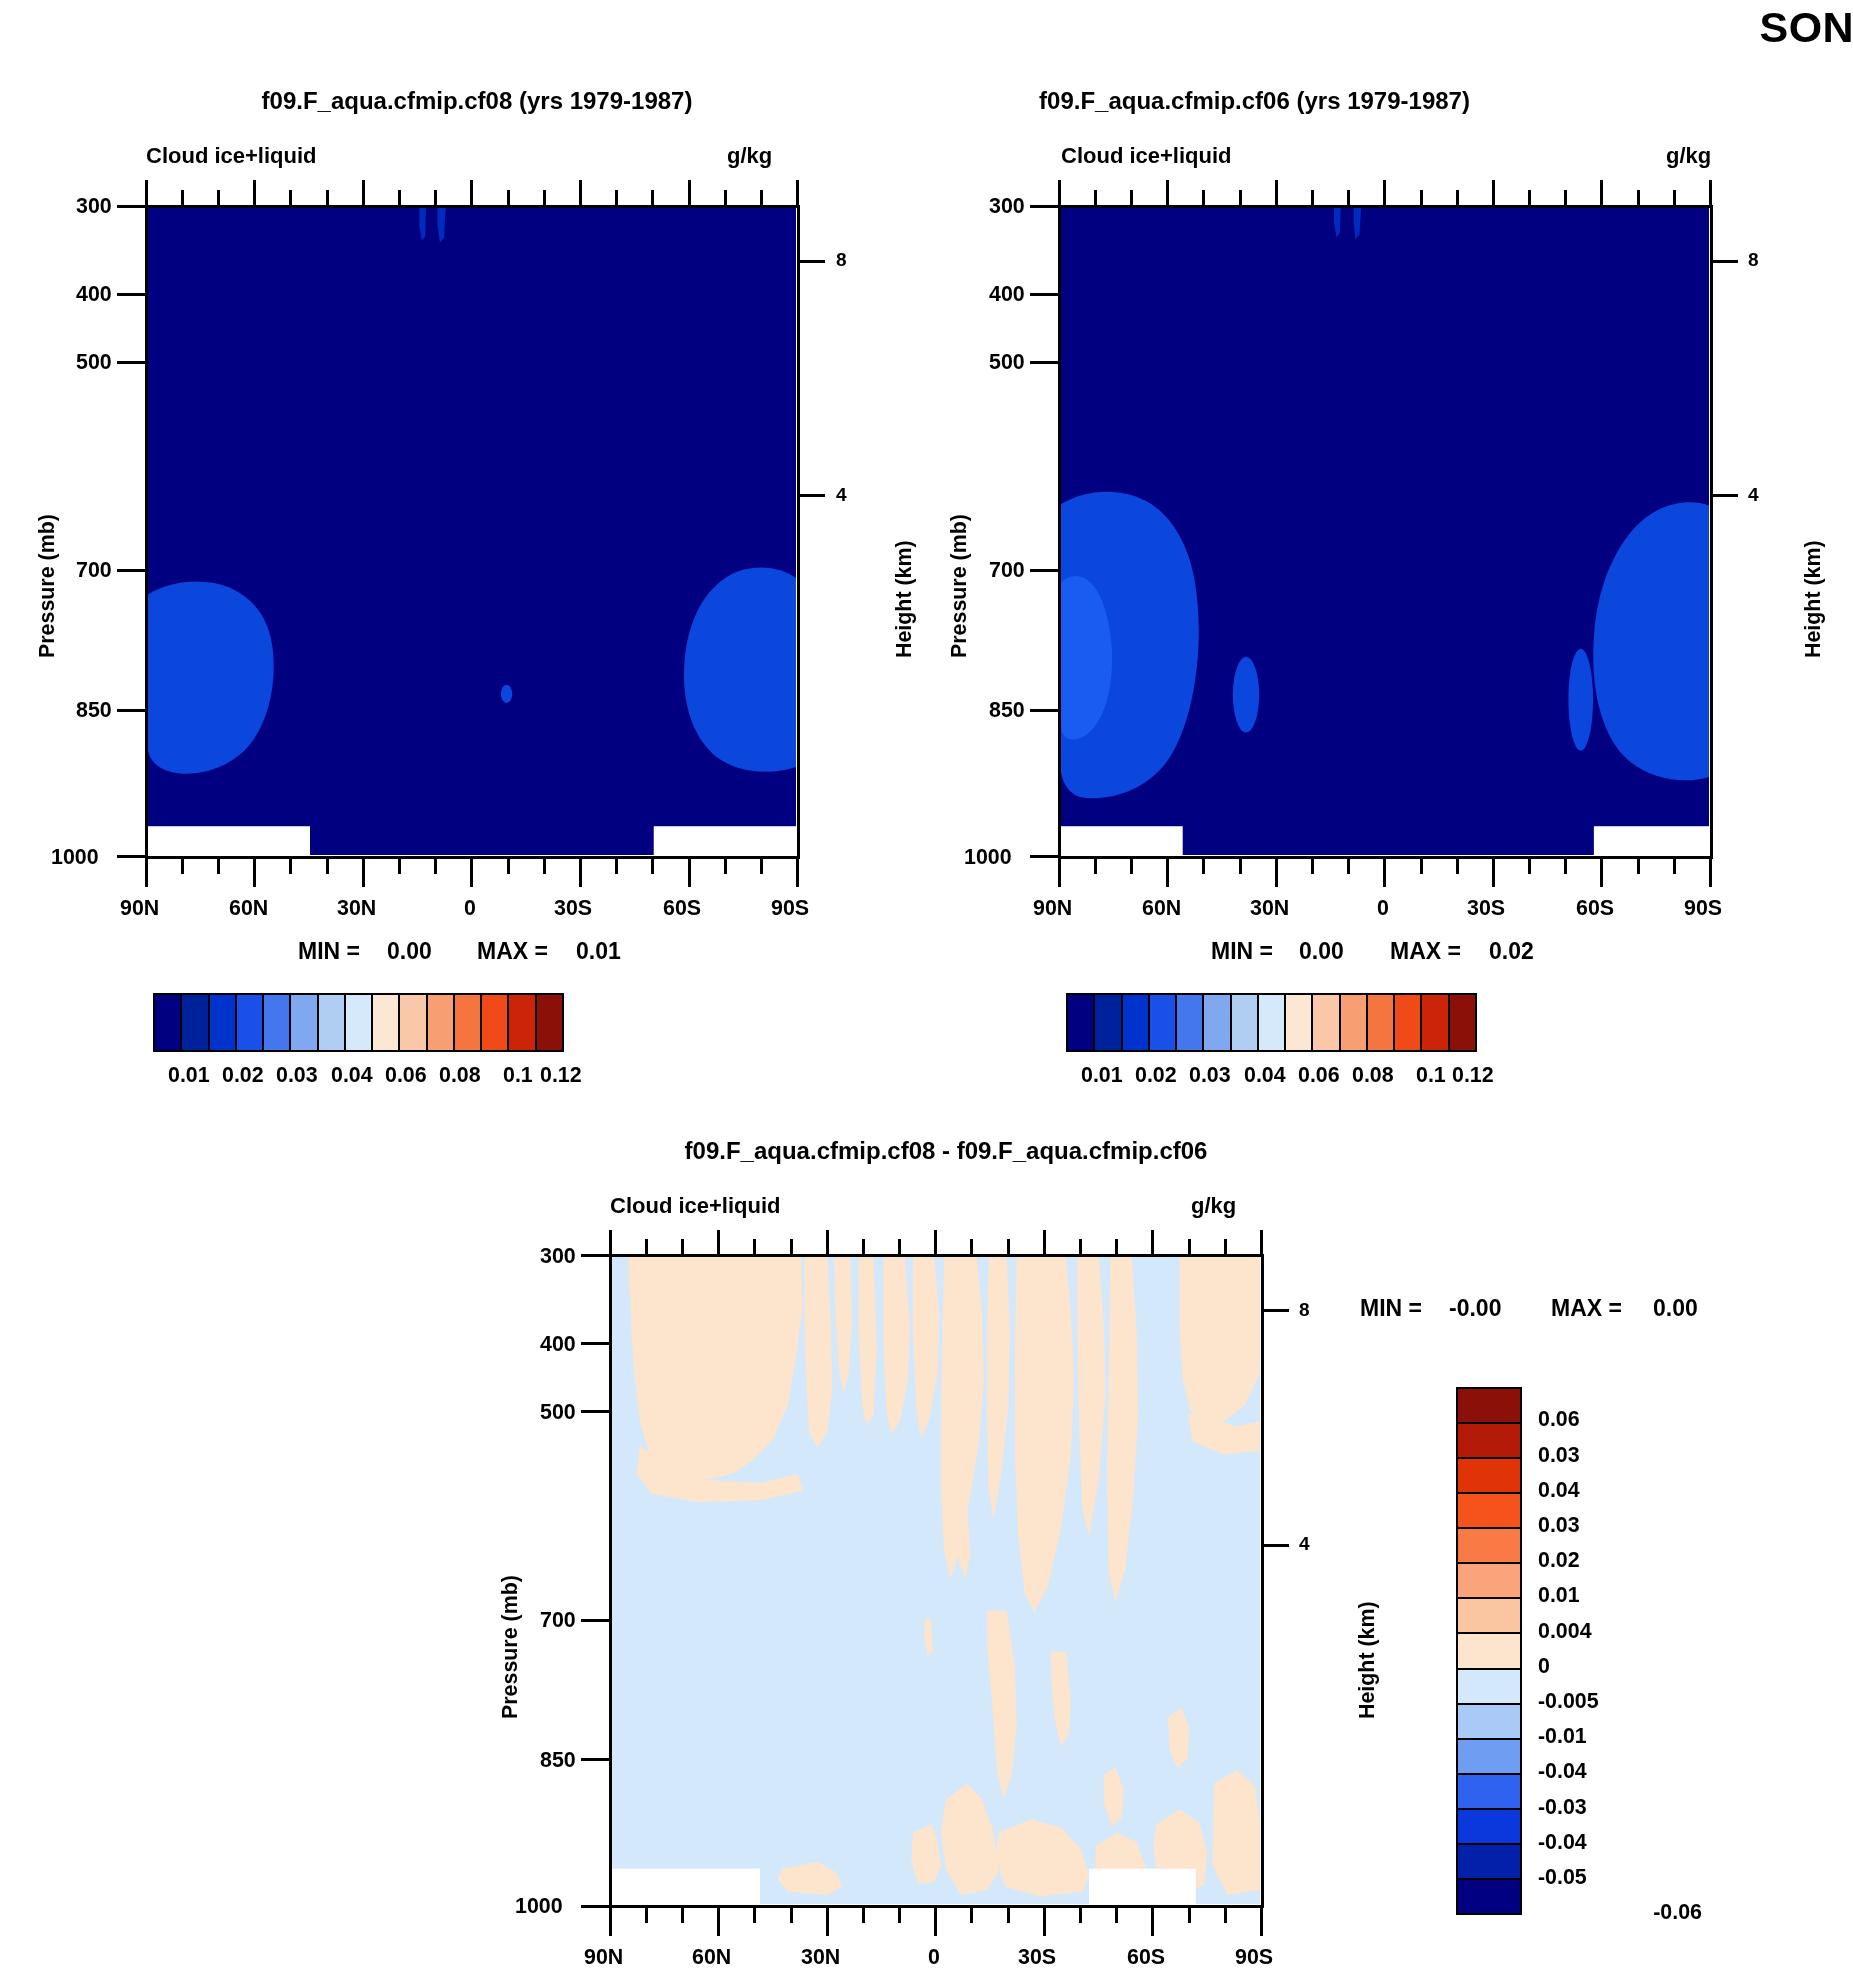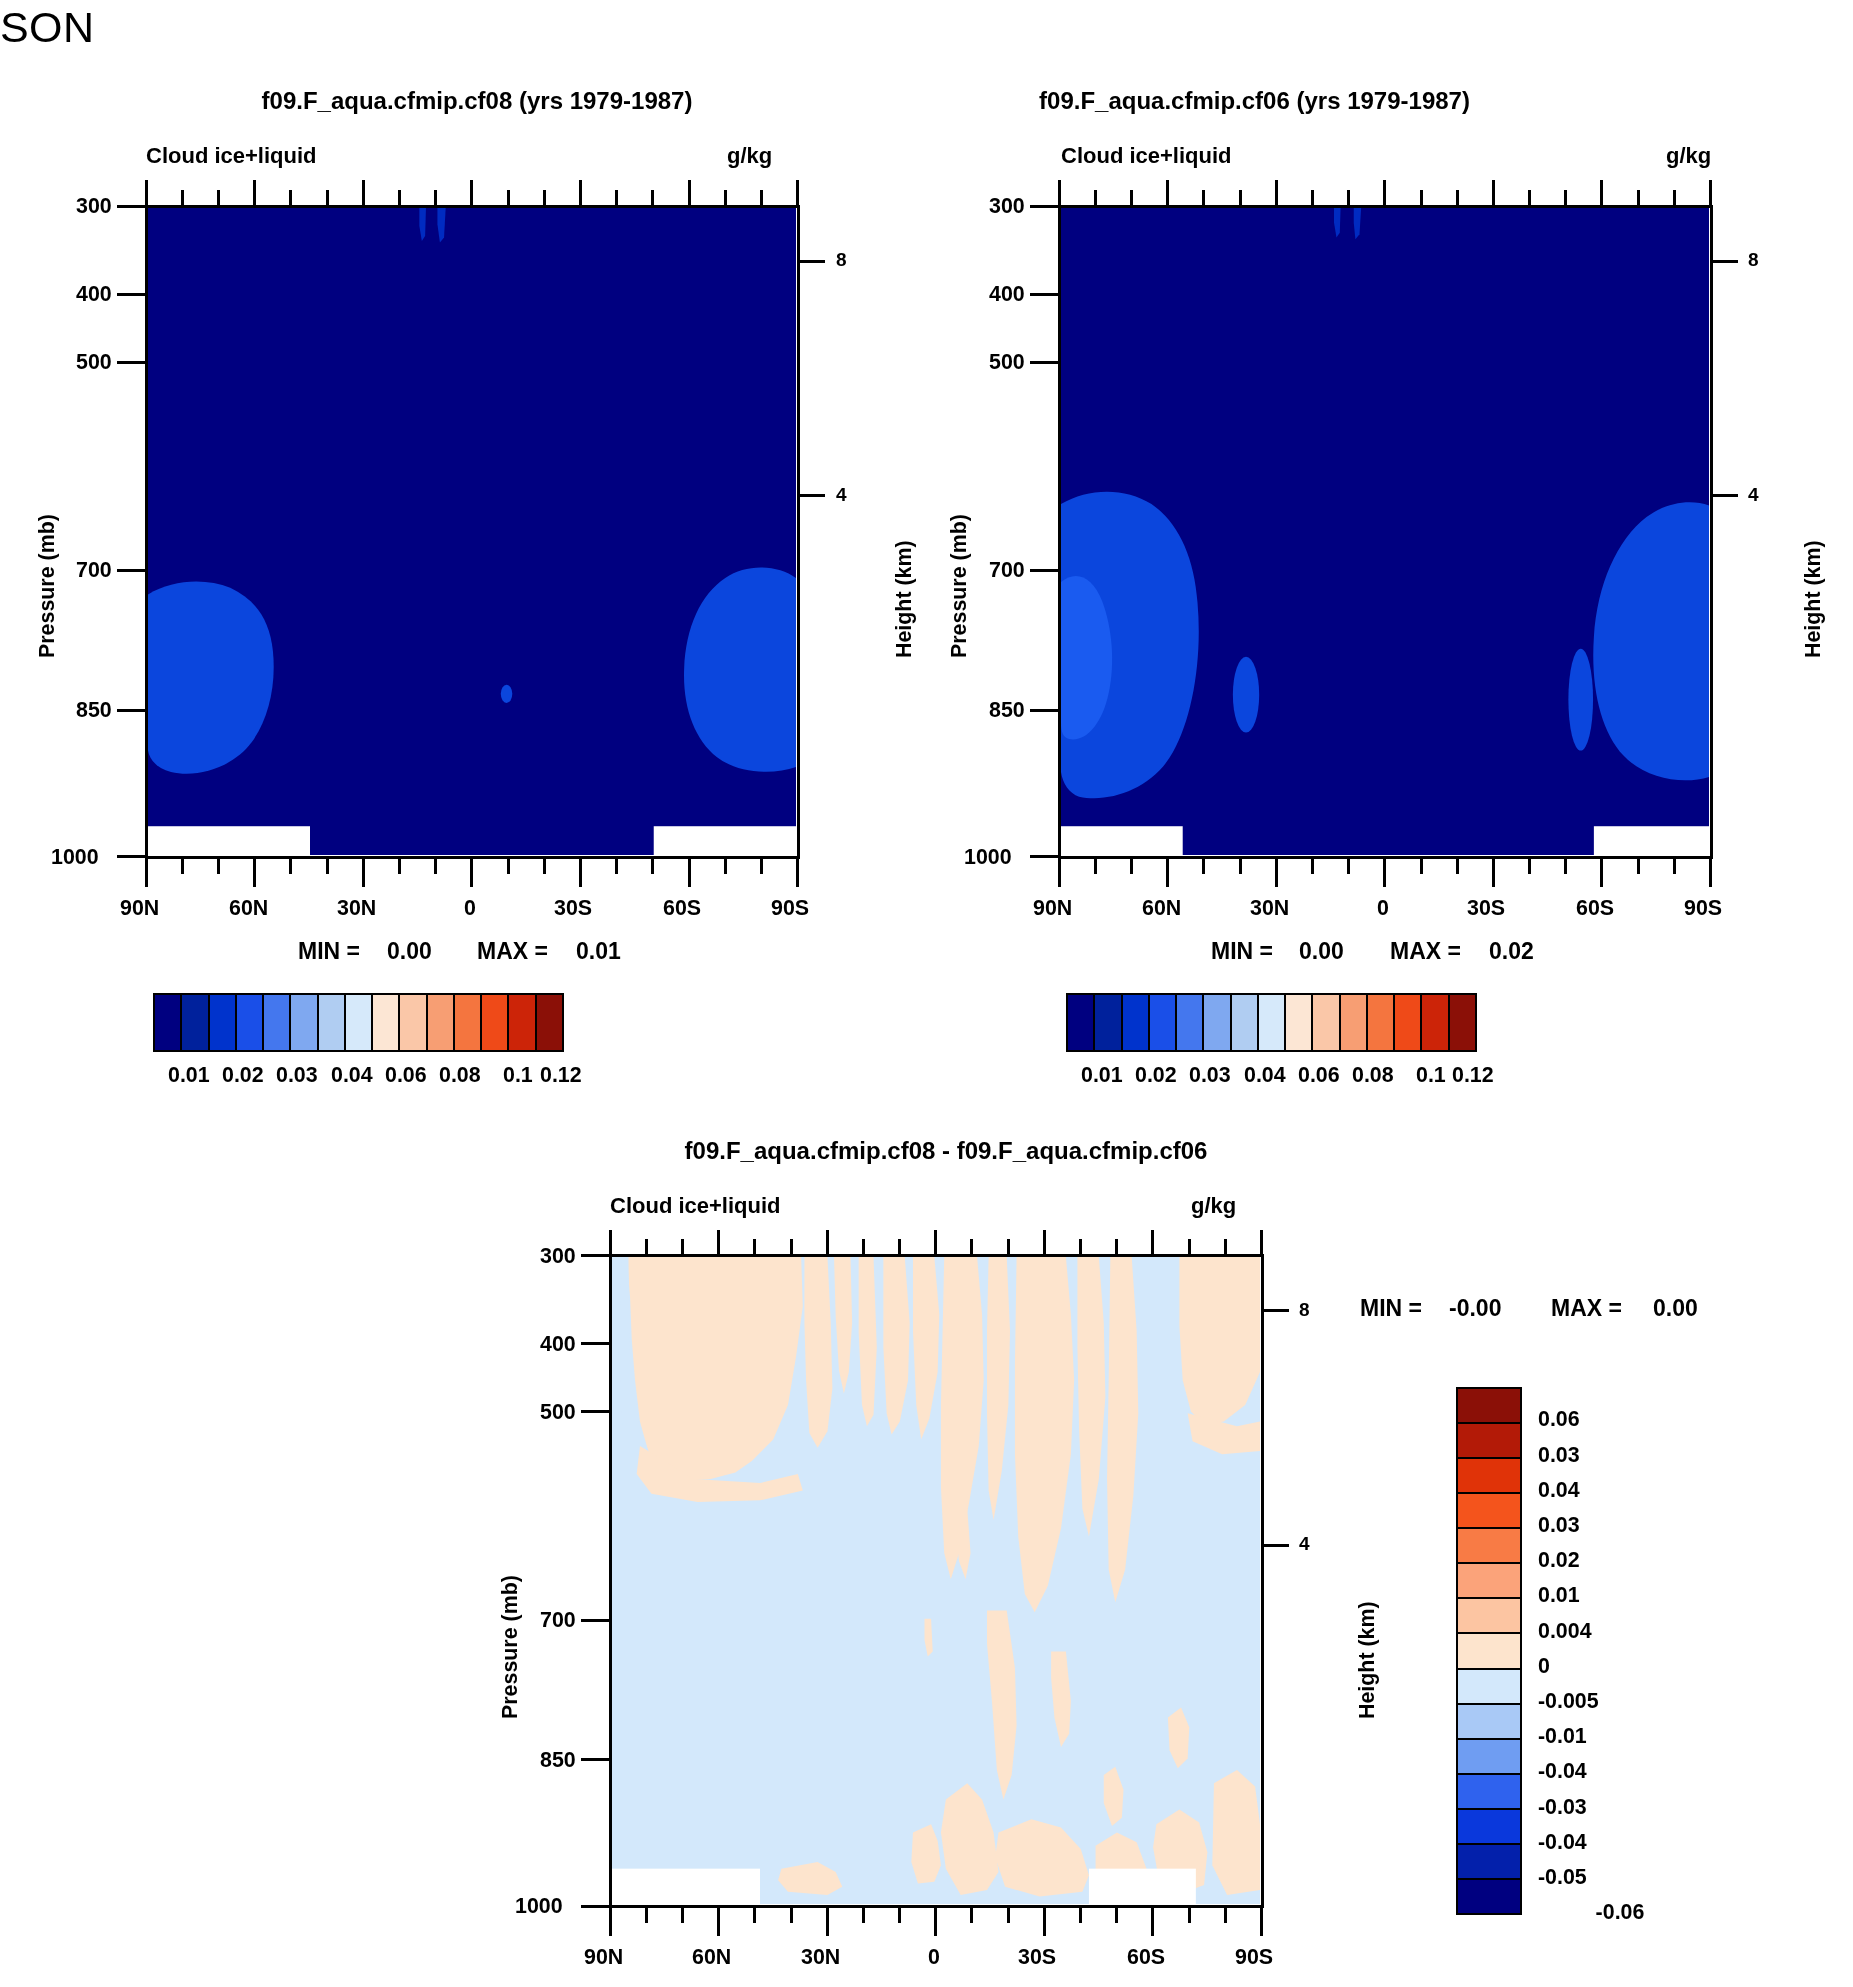--- a/index.html
+++ b/index.html
@@ -17,23 +17,23 @@
   }
   .fig {
     position: absolute;
     inset: 0;
   }
   .abs { position: absolute; }
 
   
   .suptitle {
     font-size: 43px;
-    font-weight: normal;
+    font-weight: bold;
     letter-spacing: 0.4px;
-    text-align: left;
+    text-align: right;
     width: 100%;
     top: 3.3px;
     left: 0;
   }
   .panel-title {
     font-size: 24px;
     font-weight: bold;
     white-space: nowrap;
     text-align: center;
   }
@@ -564,17 +564,17 @@
       <div class="lb" style="position: absolute; top: 161px; left: 0px; width: 148px; text-align: left;">0.02</div>
       <div class="lb" style="position: absolute; top: 196px; left: 0px; width: 148px; text-align: left;">0.01</div>
       <div class="lb" style="position: absolute; top: 232px; left: 0px; width: 148px; text-align: left;">0.004</div>
       <div class="lb" style="position: absolute; top: 267px; left: 0px; width: 148px; text-align: left;">0</div>
       <div class="lb" style="position: absolute; top: 302px; left: 0px; width: 148px; text-align: left;">-0.005</div>
       <div class="lb" style="position: absolute; top: 337px; left: 0px; width: 148px; text-align: left;">-0.01</div>
       <div class="lb" style="position: absolute; top: 372px; left: 0px; width: 148px; text-align: left;">-0.04</div>
       <div class="lb" style="position: absolute; top: 408px; left: 0px; width: 148px; text-align: left;">-0.03</div>
       <div class="lb" style="position: absolute; top: 443px; left: 0px; width: 148px; text-align: left;">-0.04</div>
       <div class="lb" style="position: absolute; top: 478px; left: 0px; width: 148px; text-align: left;">-0.05</div>
-      <div class="lb" style="position: absolute; top: 513px; left: 8px; width: 148px; text-align: center;">-0.06</div>
+      <div class="lb" style="position: absolute; top: 513px; left: 16px; width: 148px; text-align: right;">-0.06</div>
     </div>
 
 </div>
 
 
 </body></html>

